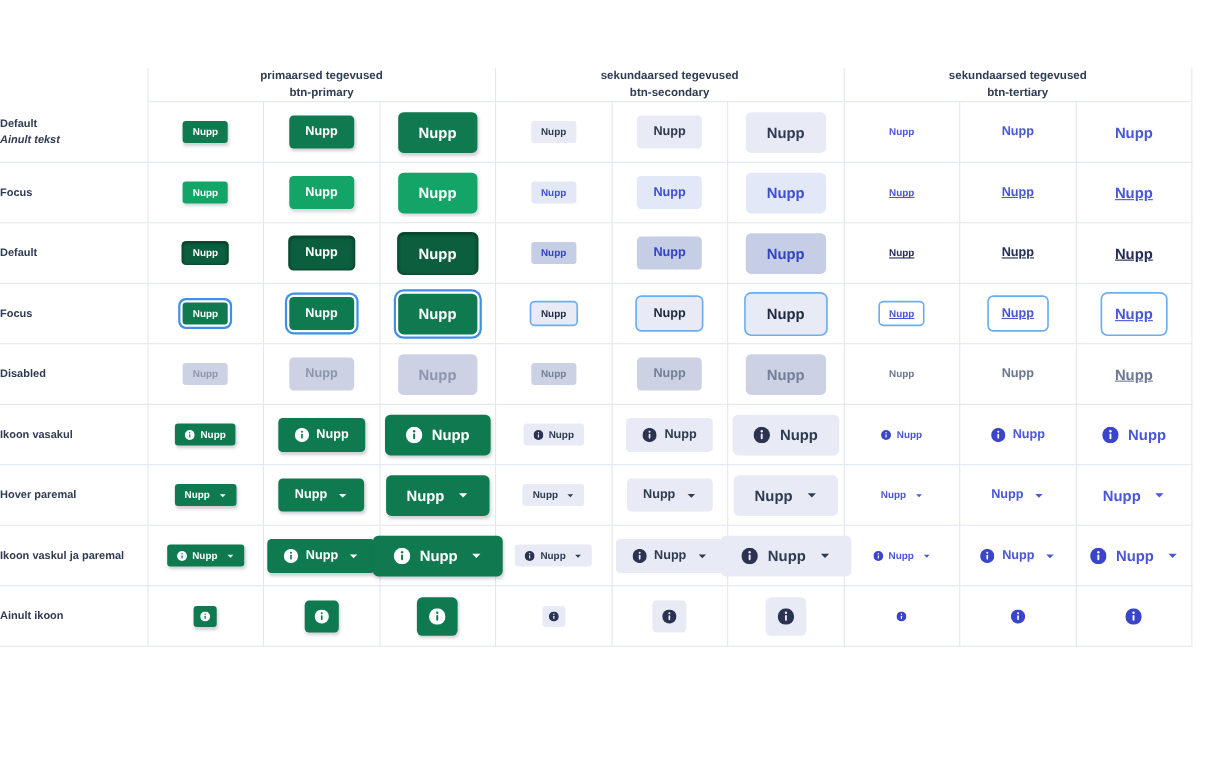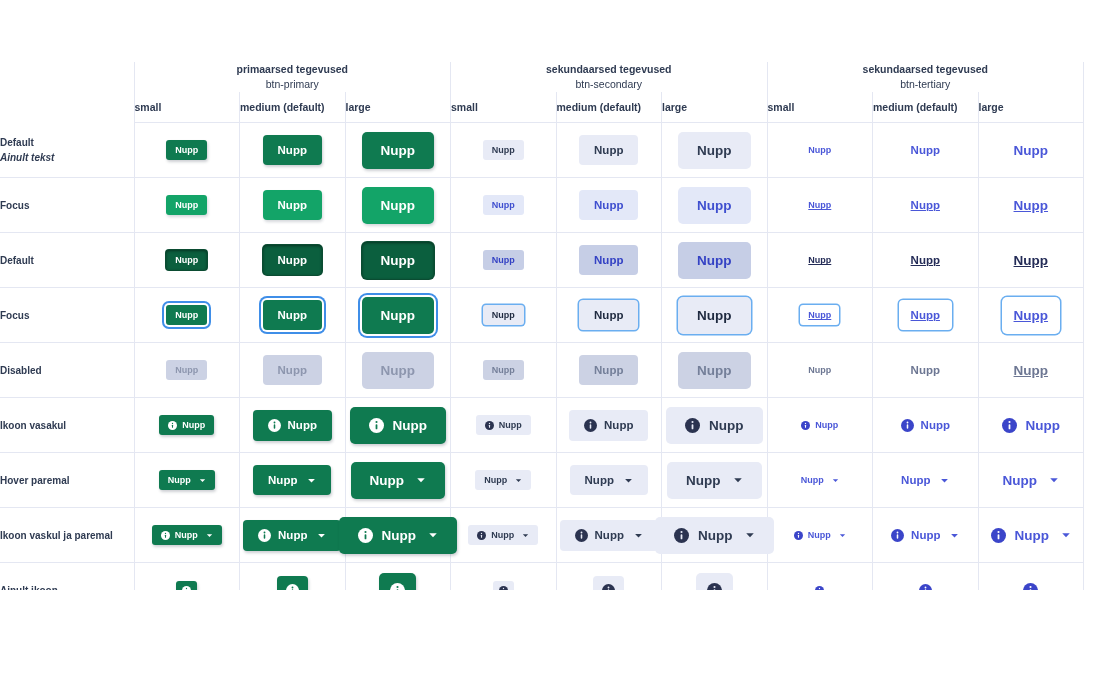--- a/index.html
+++ b/index.html
@@ -46,21 +46,21 @@
   .grouphead {
     text-align: center;
     font-size: 10.5px;
     font-weight: bold;
     color: #2f3b52;
     line-height: 1.45;
     padding: 10px 4px 9px 4px;
     border-bottom: none !important;
     border-top: none !important;
   }
-  .grouphead .gh-line2 { display: block; font-weight: normal; }
+  .grouphead .gh-line2 { display: block; font-weight: bold; }
 
   .sizehead {
     font-size: 10.5px;
     font-weight: bold;
     color: #2f3b52;
     padding: 8px 0 8px 16px;
     height: 30px;
     border-top: none !important;
     border-bottom: 1px solid #e4e7f2;
   }
@@ -216,32 +216,20 @@
       <td class="grouphead" colspan="3">
         <span>sekundaarsed tegevused</span>
         <span class="gh-line2">btn-secondary</span>
       </td>
       <td class="grouphead" colspan="3">
         <span>sekundaarsed tegevused</span>
         <span class="gh-line2">btn-tertiary</span>
       </td>
     </tr>
 
-    <tr>
-      <td class="corner-cell"></td>
-      <td class="sizehead">small</td>
-      <td class="sizehead">medium (default)</td>
-      <td class="sizehead">large</td>
-      <td class="sizehead">small</td>
-      <td class="sizehead">medium (default)</td>
-      <td class="sizehead">large</td>
-      <td class="sizehead">small</td>
-      <td class="sizehead">medium (default)</td>
-      <td class="sizehead">large</td>
-    </tr>
 
     </tbody>
       <tbody id="matrix-body">
         <tr>
           <td class="rowlabel"><span>Default</span><span class="rl2">Ainult tekst</span></td>
           <td class="cell">
             <div class="cellbox">
               <span class="btn primary sz-small st-default">
                 <span>Nupp</span>
               </span>

